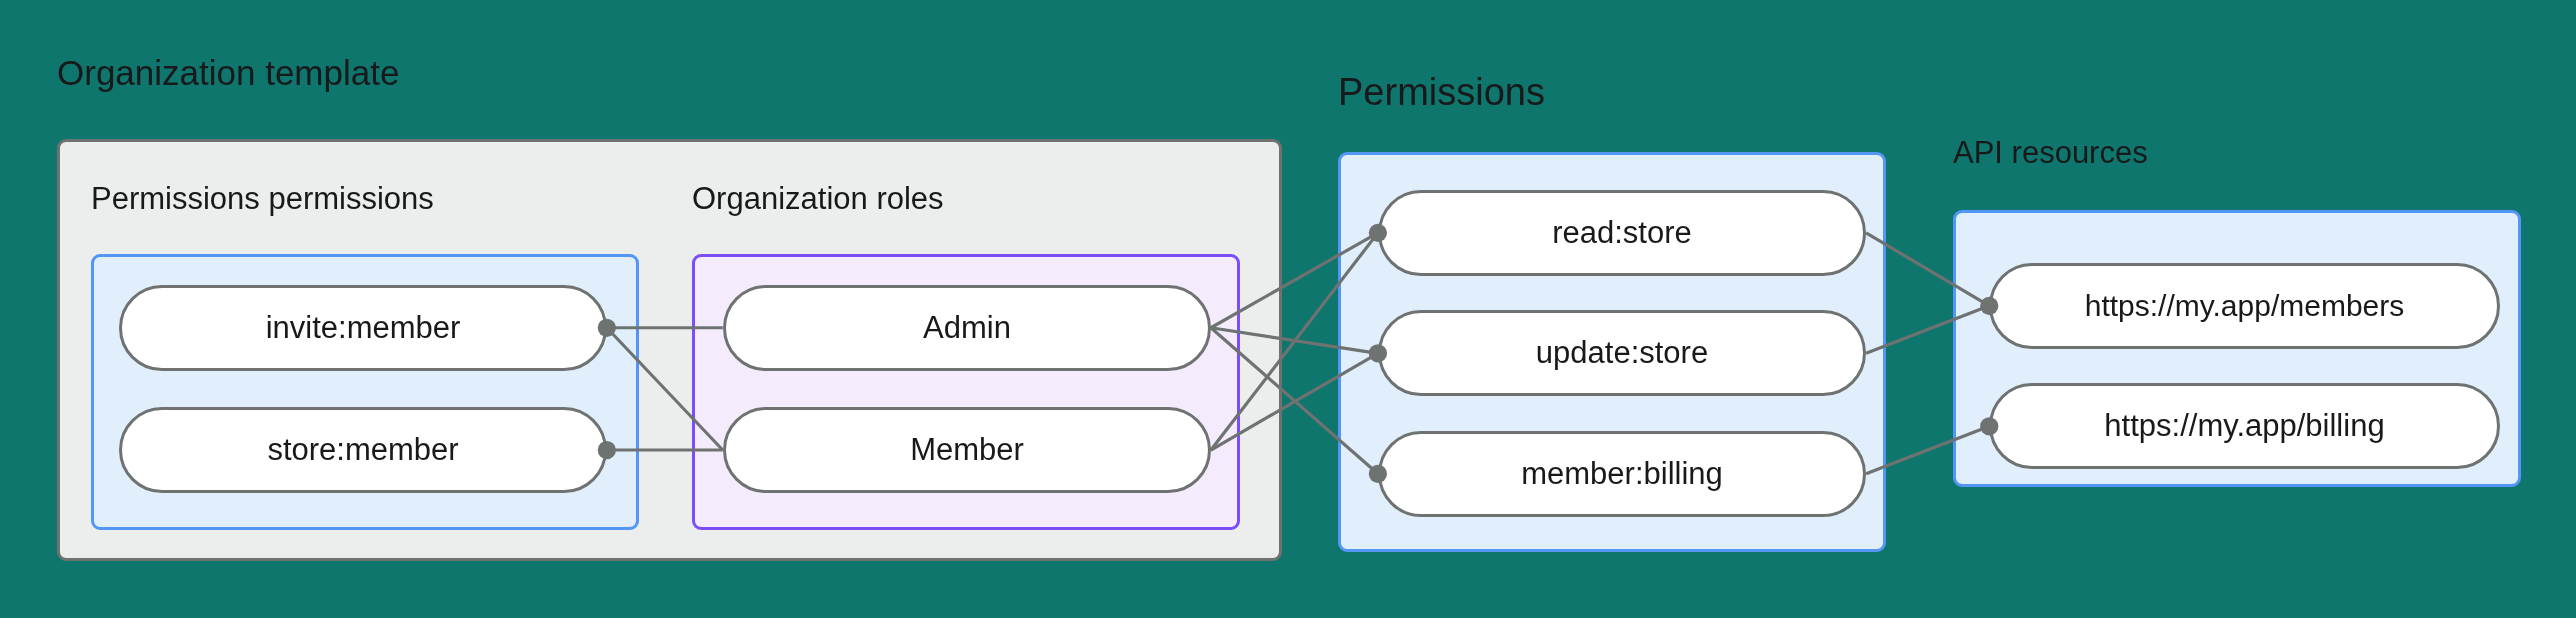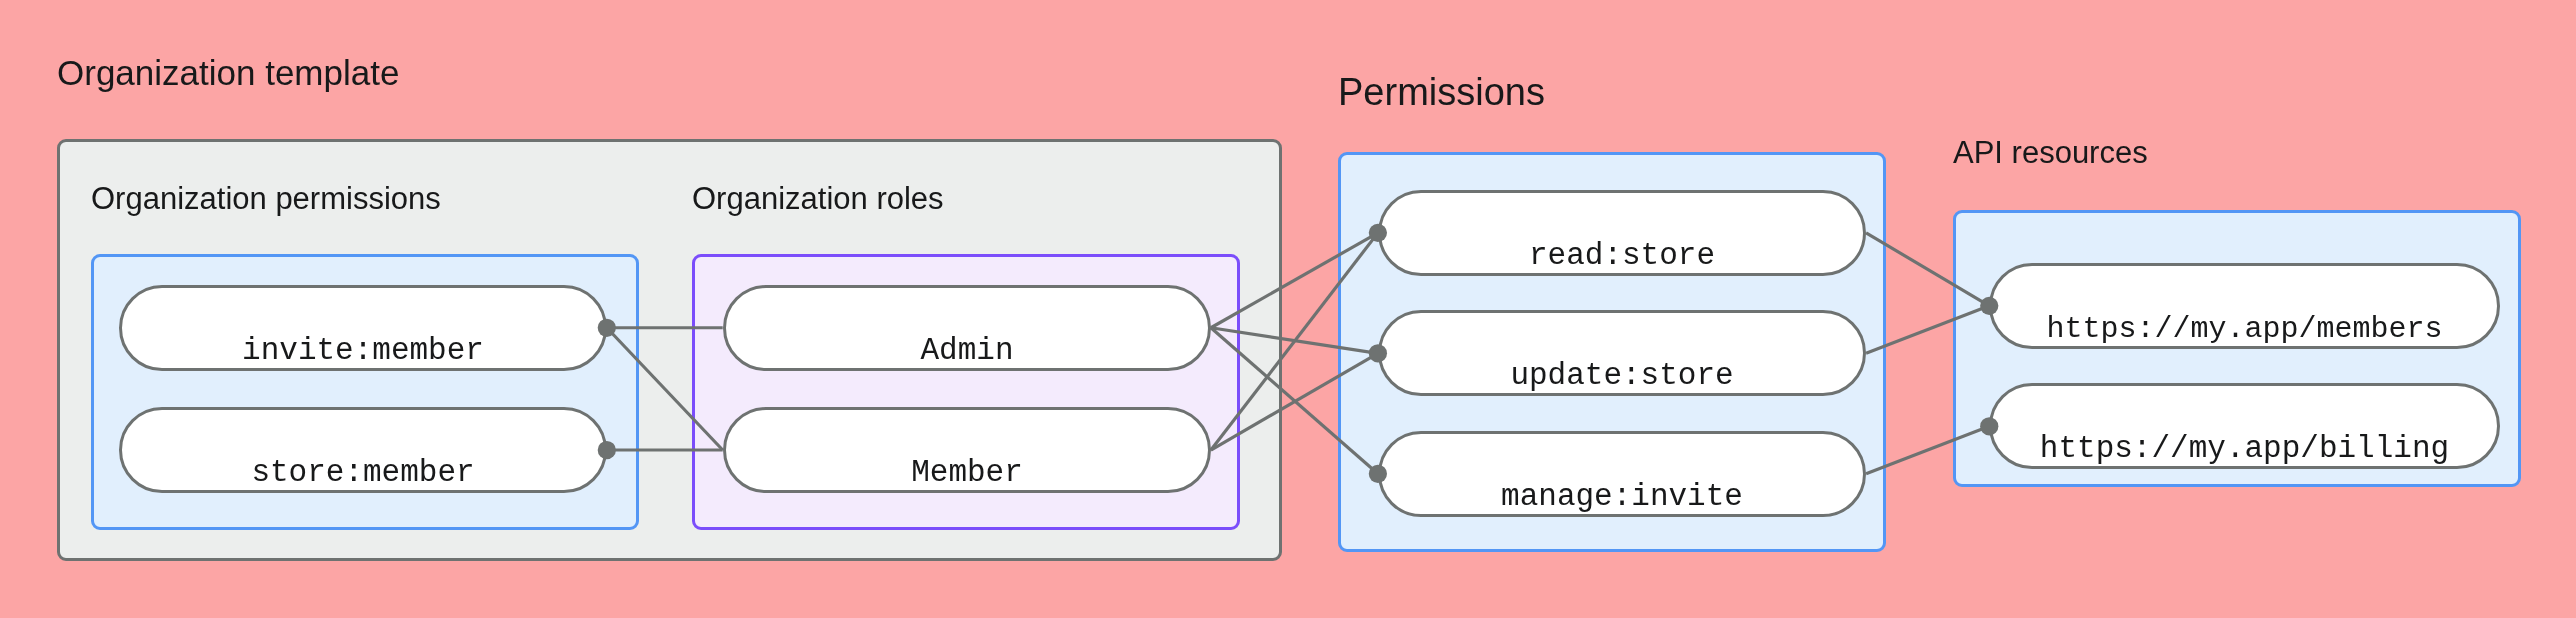--- a/index.html
+++ b/index.html
@@ -12,21 +12,21 @@
     height: 619px;
     font-family: "Liberation Sans", sans-serif;
     overflow: hidden;
     position: relative;
   }
   #stage {
     position: absolute;
     left: 0; top: 0;
     width: 2576px;
     height: 619px;
-    background: #fca5a5;
+    background: #0f766e;
   }
   
   .group-box {
     position: absolute;
     box-sizing: border-box;
     border-radius: 9px;
   }
   .group-label {
     position: absolute;
     color: #18191a;
@@ -46,26 +46,25 @@
     border: 3.7px solid #7b4dfb;
   }
   
   .node {
     position: absolute;
     box-sizing: border-box;
     background: #ffffff;
     border: 3.7px solid #6e7271;
     border-radius: 44px;
     display: flex;
-    align-items: flex-end;
+    align-items: center;
     justify-content: center;
     color: #18191a;
     white-space: nowrap;
     z-index: 5;
-    font-family: Liberation Mono, monospace;
   }
   .node-label {
     pointer-events: none;
   }
   
   #edges {
     position: absolute;
     left: 0; top: 0;
     width: 2576px;
     height: 619px;
@@ -90,21 +89,21 @@
   }
 </style>
 </head>
 <body>
 
 <div id="stage">
 
   <div class="group-label" style="left: 57px; top: 55px; font-size: 35px;">Organization template</div>
   <div class="group-box box-outer-gray" style="left: 57px; top: 139px; width: 1225px; height: 422px;"></div>
 
-  <div class="group-label" style="left: 91px; top: 183px; font-size: 31px;">Organization permissions</div>
+  <div class="group-label" style="left: 91px; top: 183px; font-size: 31px;">Permissions permissions</div>
   <div class="group-box box-blue" style="left: 91px; top: 254px; width: 548px; height: 276px;"></div>
 
   <div class="group-label" style="left: 692px; top: 183px; font-size: 31px;">Organization roles</div>
   <div class="group-box box-purple" style="left: 692px; top: 254px; width: 548px; height: 276px;"></div>
 
   <div class="group-label" style="left: 1338px; top: 73px; font-size: 38px;">Permissions</div>
   <div class="group-box box-blue" style="left: 1338px; top: 152px; width: 548px; height: 400px;"></div>
 
   <div class="group-label" style="left: 1953px; top: 137px; font-size: 31px;">API resources</div>
   <div class="group-box box-blue" style="left: 1953px; top: 210px; width: 568px; height: 277px;"></div>
@@ -136,21 +135,21 @@
       <div class="node" style="left: 723px; top: 407px; width: 488px; height: 86px; font-size: 31px;">
         <span class="node-label">Member</span>
       </div>
       <div class="node" style="left: 1378px; top: 190px; width: 488px; height: 86px; font-size: 31px;">
         <span class="node-label">read:store</span>
       </div>
       <div class="node" style="left: 1378px; top: 310px; width: 488px; height: 86px; font-size: 31px;">
         <span class="node-label">update:store</span>
       </div>
       <div class="node" style="left: 1378px; top: 431px; width: 488px; height: 86px; font-size: 31px;">
-        <span class="node-label">manage:invite</span>
+        <span class="node-label">member:billing</span>
       </div>
       <div class="node" style="left: 1989px; top: 263px; width: 511px; height: 86px; font-size: 30px;">
         <span class="node-label">https://my.app/members</span>
       </div>
       <div class="node" style="left: 1989px; top: 383px; width: 511px; height: 86px; font-size: 31px;">
         <span class="node-label">https://my.app/billing</span>
       </div>
     </div>
 
   <svg id="dots" viewBox="0 0 2823 678" xmlns="http://www.w3.org/2000/svg">

